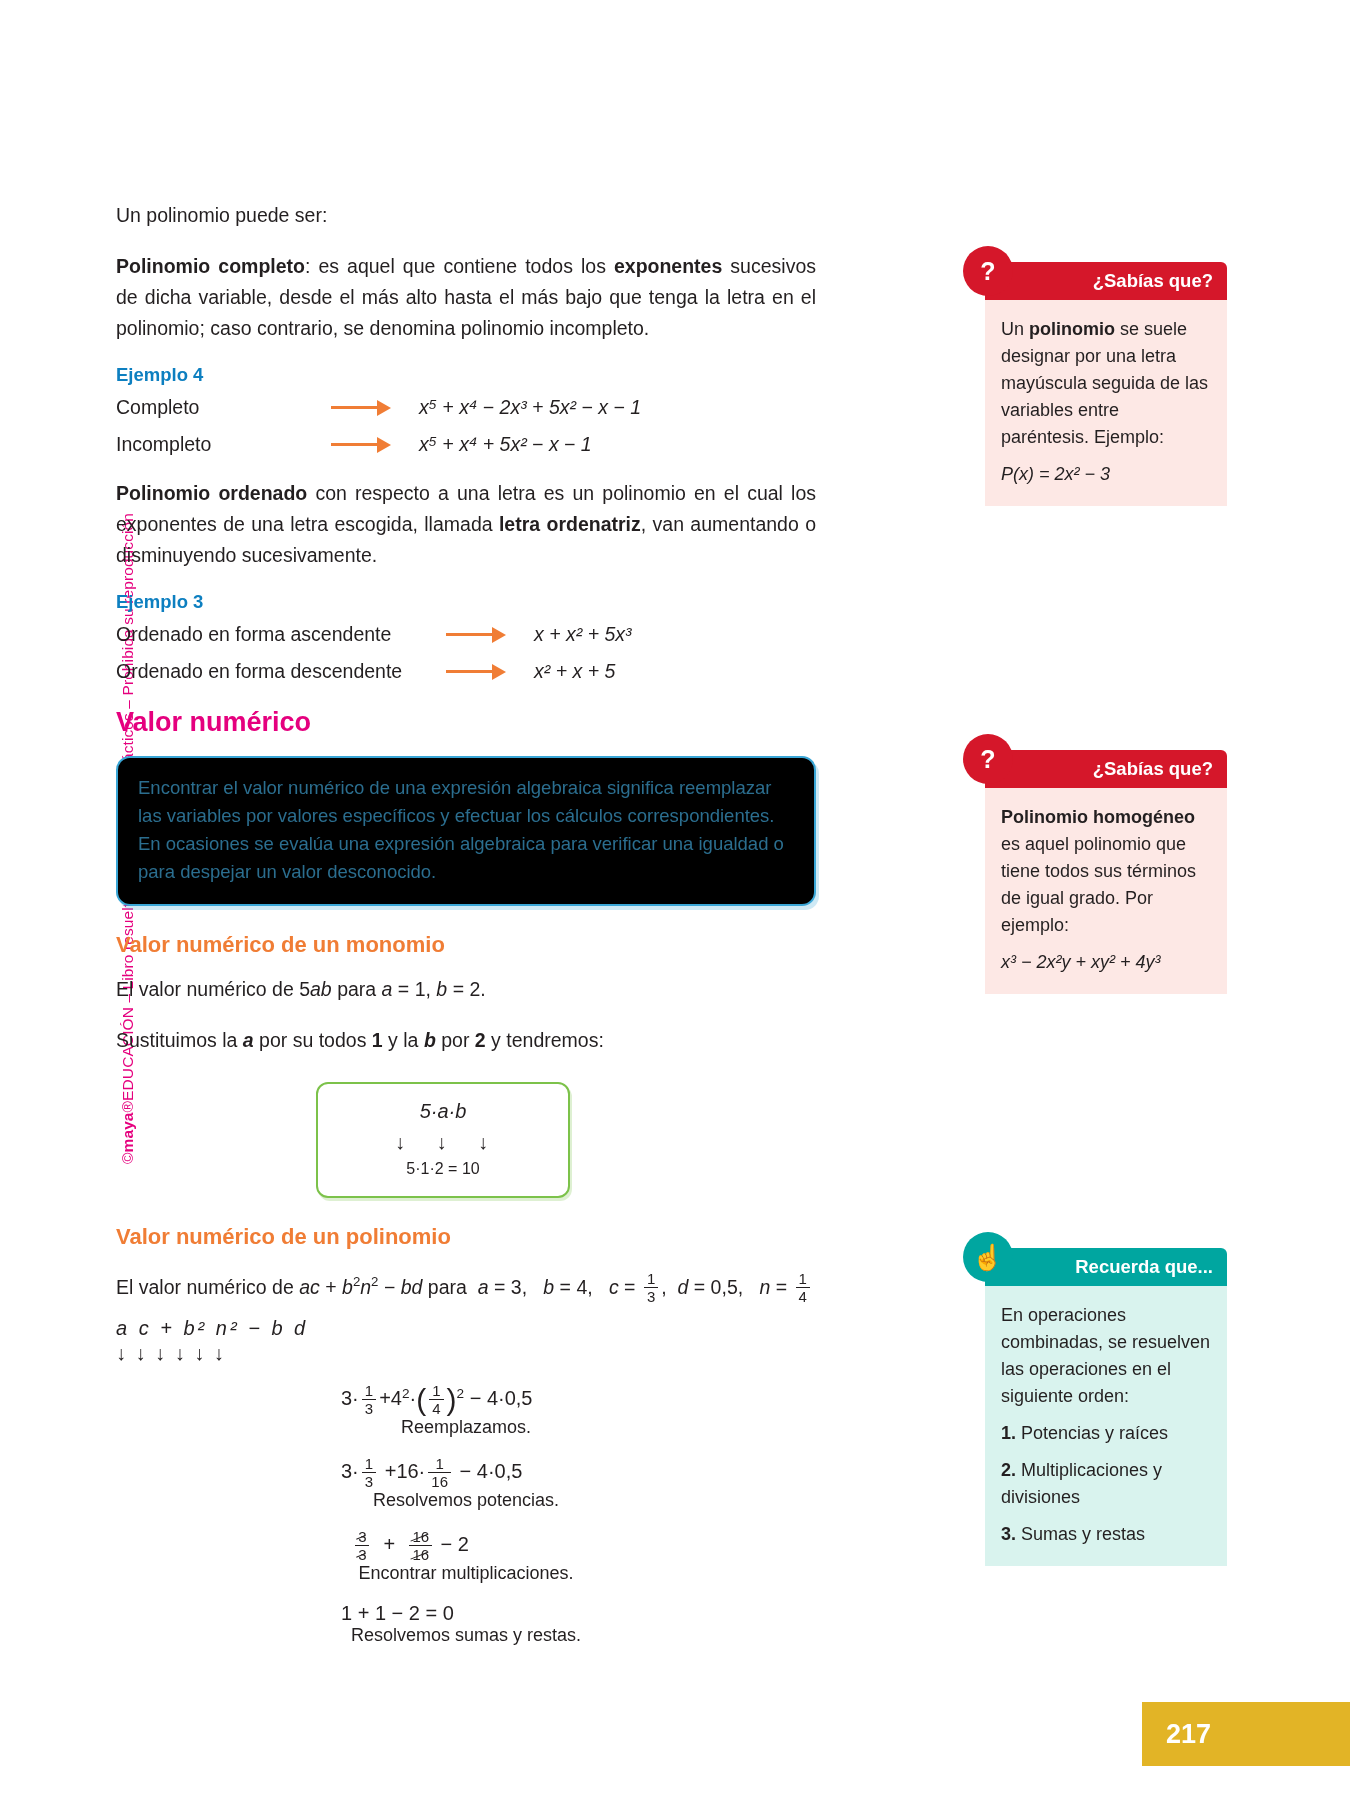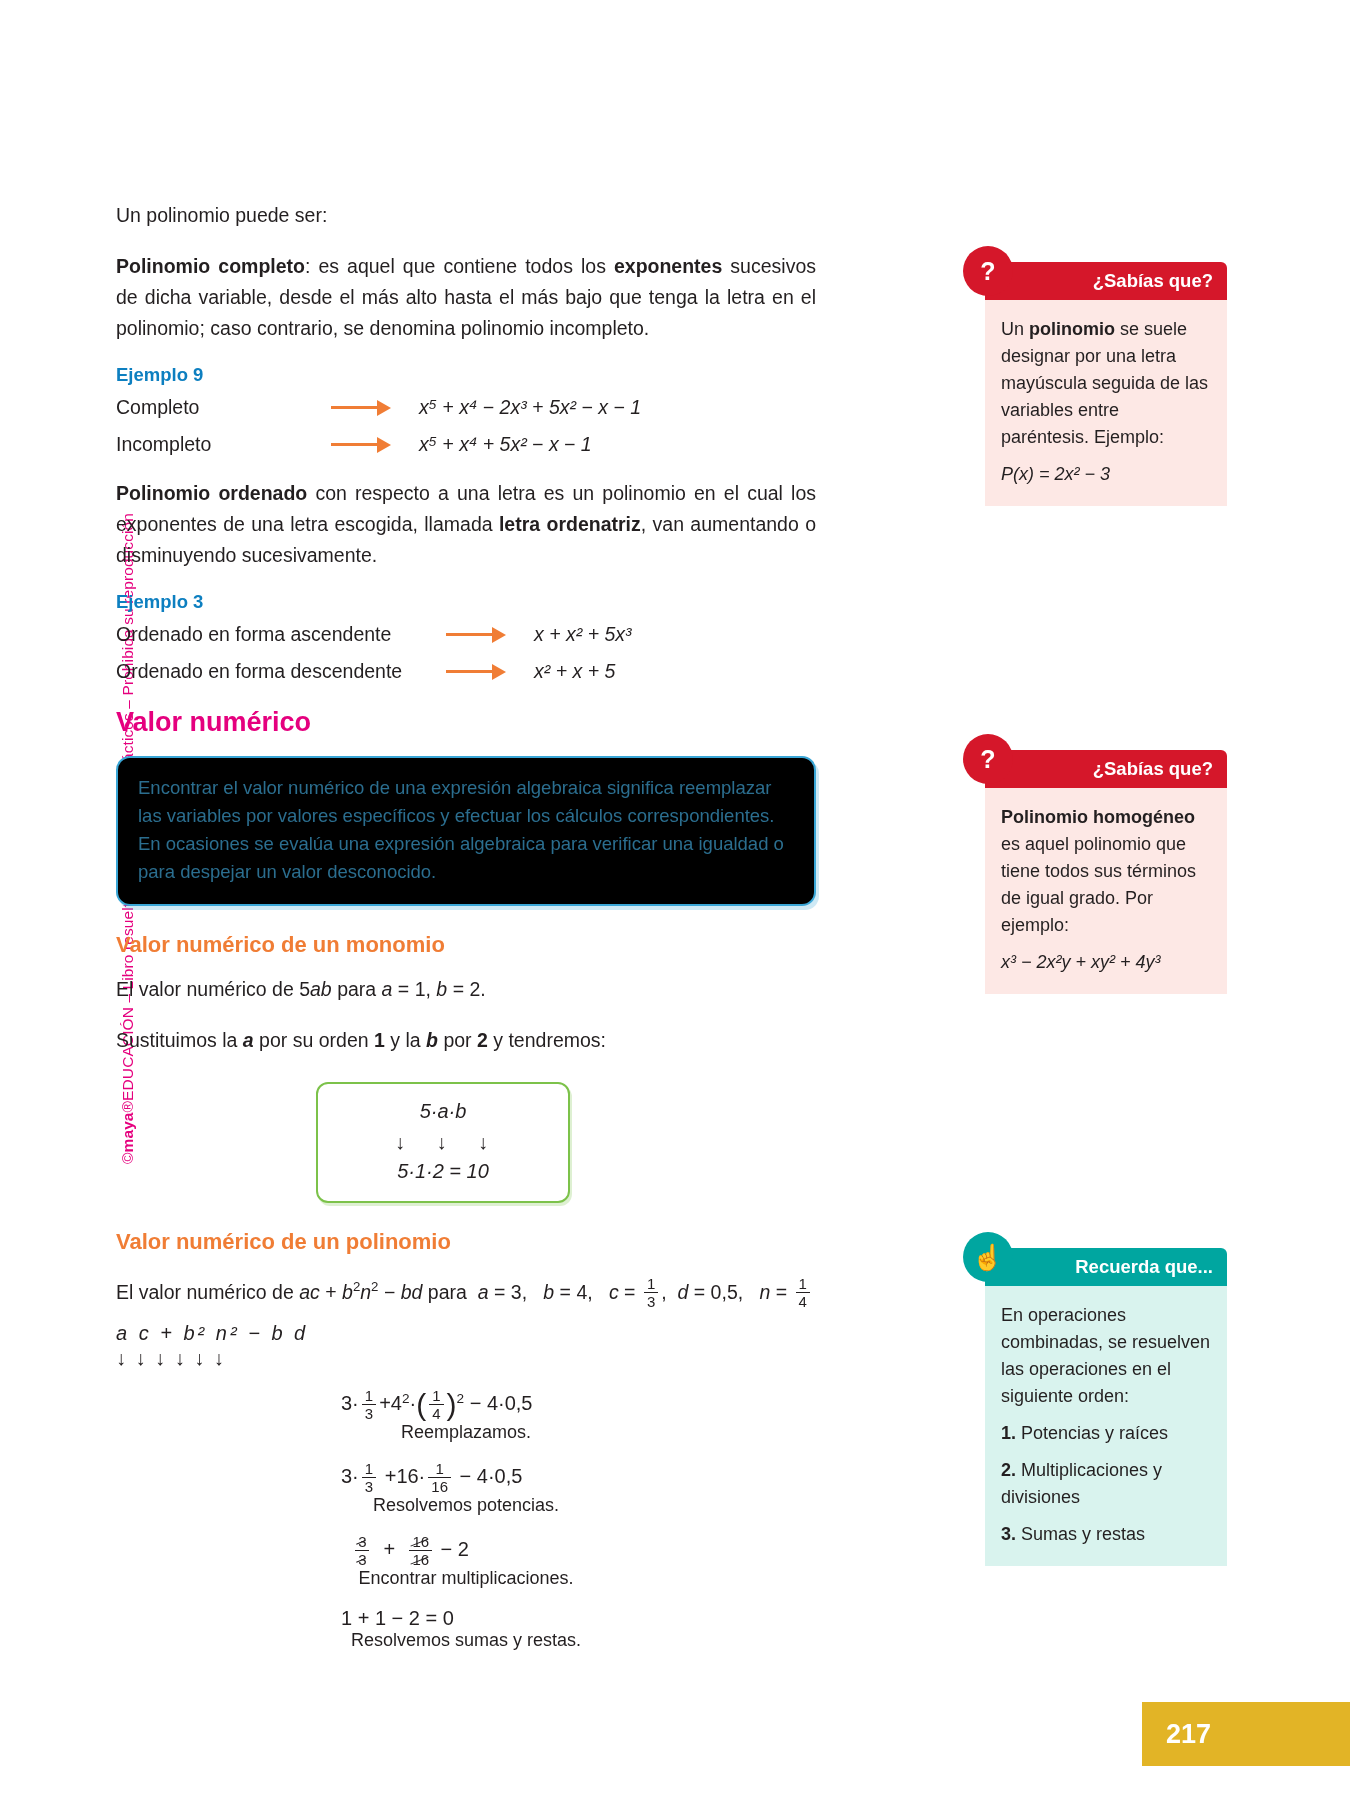--- a/index.html
+++ b/index.html
@@ -48,21 +48,21 @@
   .infobox p{margin:0;font-size:18.5px;line-height:28px;color:#2b6e8f;}
 
   
   .greenbox{
     width:250px;margin:26px 0 10px 200px;border:2px solid #7cc24a;border-radius:12px;
     background:#ffffff;padding:16px 0 18px 0;text-align:center;
     box-shadow:2px 3px 0 rgba(124,194,74,.25);
   }
   .greenbox .l1{font-size:20px;}
   .greenbox .l2{font-size:20px;letter-spacing:13px;margin:8px 0 6px 10px;color:#231f20;}
-  .greenbox .l3{font-size:20px;font-style:italic;}
+  .greenbox .l3{font-size:16px;}
 
   
   .work{margin-top:12px;}
   .work .lineA{font-size:20px;letter-spacing:3px;margin:0 0 2px 0;}
   .work .arrows{font-size:20px;margin:0 0 18px 0;letter-spacing:2px;}
   .steprow{display:flex;align-items:center;margin:0 0 18px 0;flex-direction:column;}
   .steprow .expr{width:250px;font-size:20px;}
   .steprow .note{font-size:18px;}
   .frac{display:inline-block;text-align:center;vertical-align:middle;margin:0 3px;}
   .frac .num{display:block;font-size:15px;line-height:16px;border-bottom:1.4px solid #231f20;padding:0 3px;}
@@ -112,21 +112,21 @@
       <span>©</span><span class="brand">maya</span><span>®</span><span>EDUCACIÓN – Libro resuelto solo para fines didácticos – Prohibida su reproducción</span>
     </div>
   </div>
 
   <div class="main">
 
     <p class="body nojust">Un polinomio puede ser:</p>
 
     <p class="body"><span class="b">Polinomio completo</span><span>: es aquel que contiene todos los </span><span class="b">exponentes</span><span> sucesivos de dicha variable, desde el más alto hasta el más bajo que tenga la letra en el polinomio; caso contrario, se denomina polinomio incompleto.</span></p>
 
-    <p class="ej">Ejemplo 9</p>
+    <p class="ej">Ejemplo 4</p>
 
     <div class="row">
       <span class="lbl">Completo</span>
       <span class="arrow">
           <span class="shaft"></span>
           <span class="head"></span>
         </span>
       <span class="mathi">x⁵ + x⁴ − 2x³ + 5x² − x − 1</span>
     </div>
 
@@ -165,21 +165,21 @@
 
     <div class="infobox">
       <p>Encontrar el valor numérico de una expresión algebraica significa reemplazar las variables por valores específicos y efectuar los cálculos correspondientes.</p>
       <p>En ocasiones se evalúa una expresión algebraica para verificar una igualdad o para despejar un valor desconocido.</p>
     </div>
 
     <h3 class="sub">Valor numérico de un monomio</h3>
 
     <p class="body nojust">El valor numérico de 5<span class="mathi">ab</span> para <span class="mathi">a</span> = 1, <span class="mathi">b</span> = 2.</p>
 
-    <p class="body nojust"><span>Sustituimos la </span><span class="b mathi">a</span><span> por su orden </span><span class="b">1</span><span> y la </span><span class="b mathi">b</span><span> por </span><span class="b">2</span><span> y tendremos:</span></p>
+    <p class="body nojust"><span>Sustituimos la </span><span class="b mathi">a</span><span> por su todos </span><span class="b">1</span><span> y la </span><span class="b mathi">b</span><span> por </span><span class="b">2</span><span> y tendremos:</span></p>
 
     <div class="greenbox">
       <div class="l1 mathi">5·a·b</div>
       <div class="l2">↓ ↓ ↓</div>
       <div class="l3">5·1·2 = 10</div>
     </div>
 
     <h3 class="sub">Valor numérico de un polinomio</h3>
 
     <p class="body nojust" style="margin-bottom:10px">

